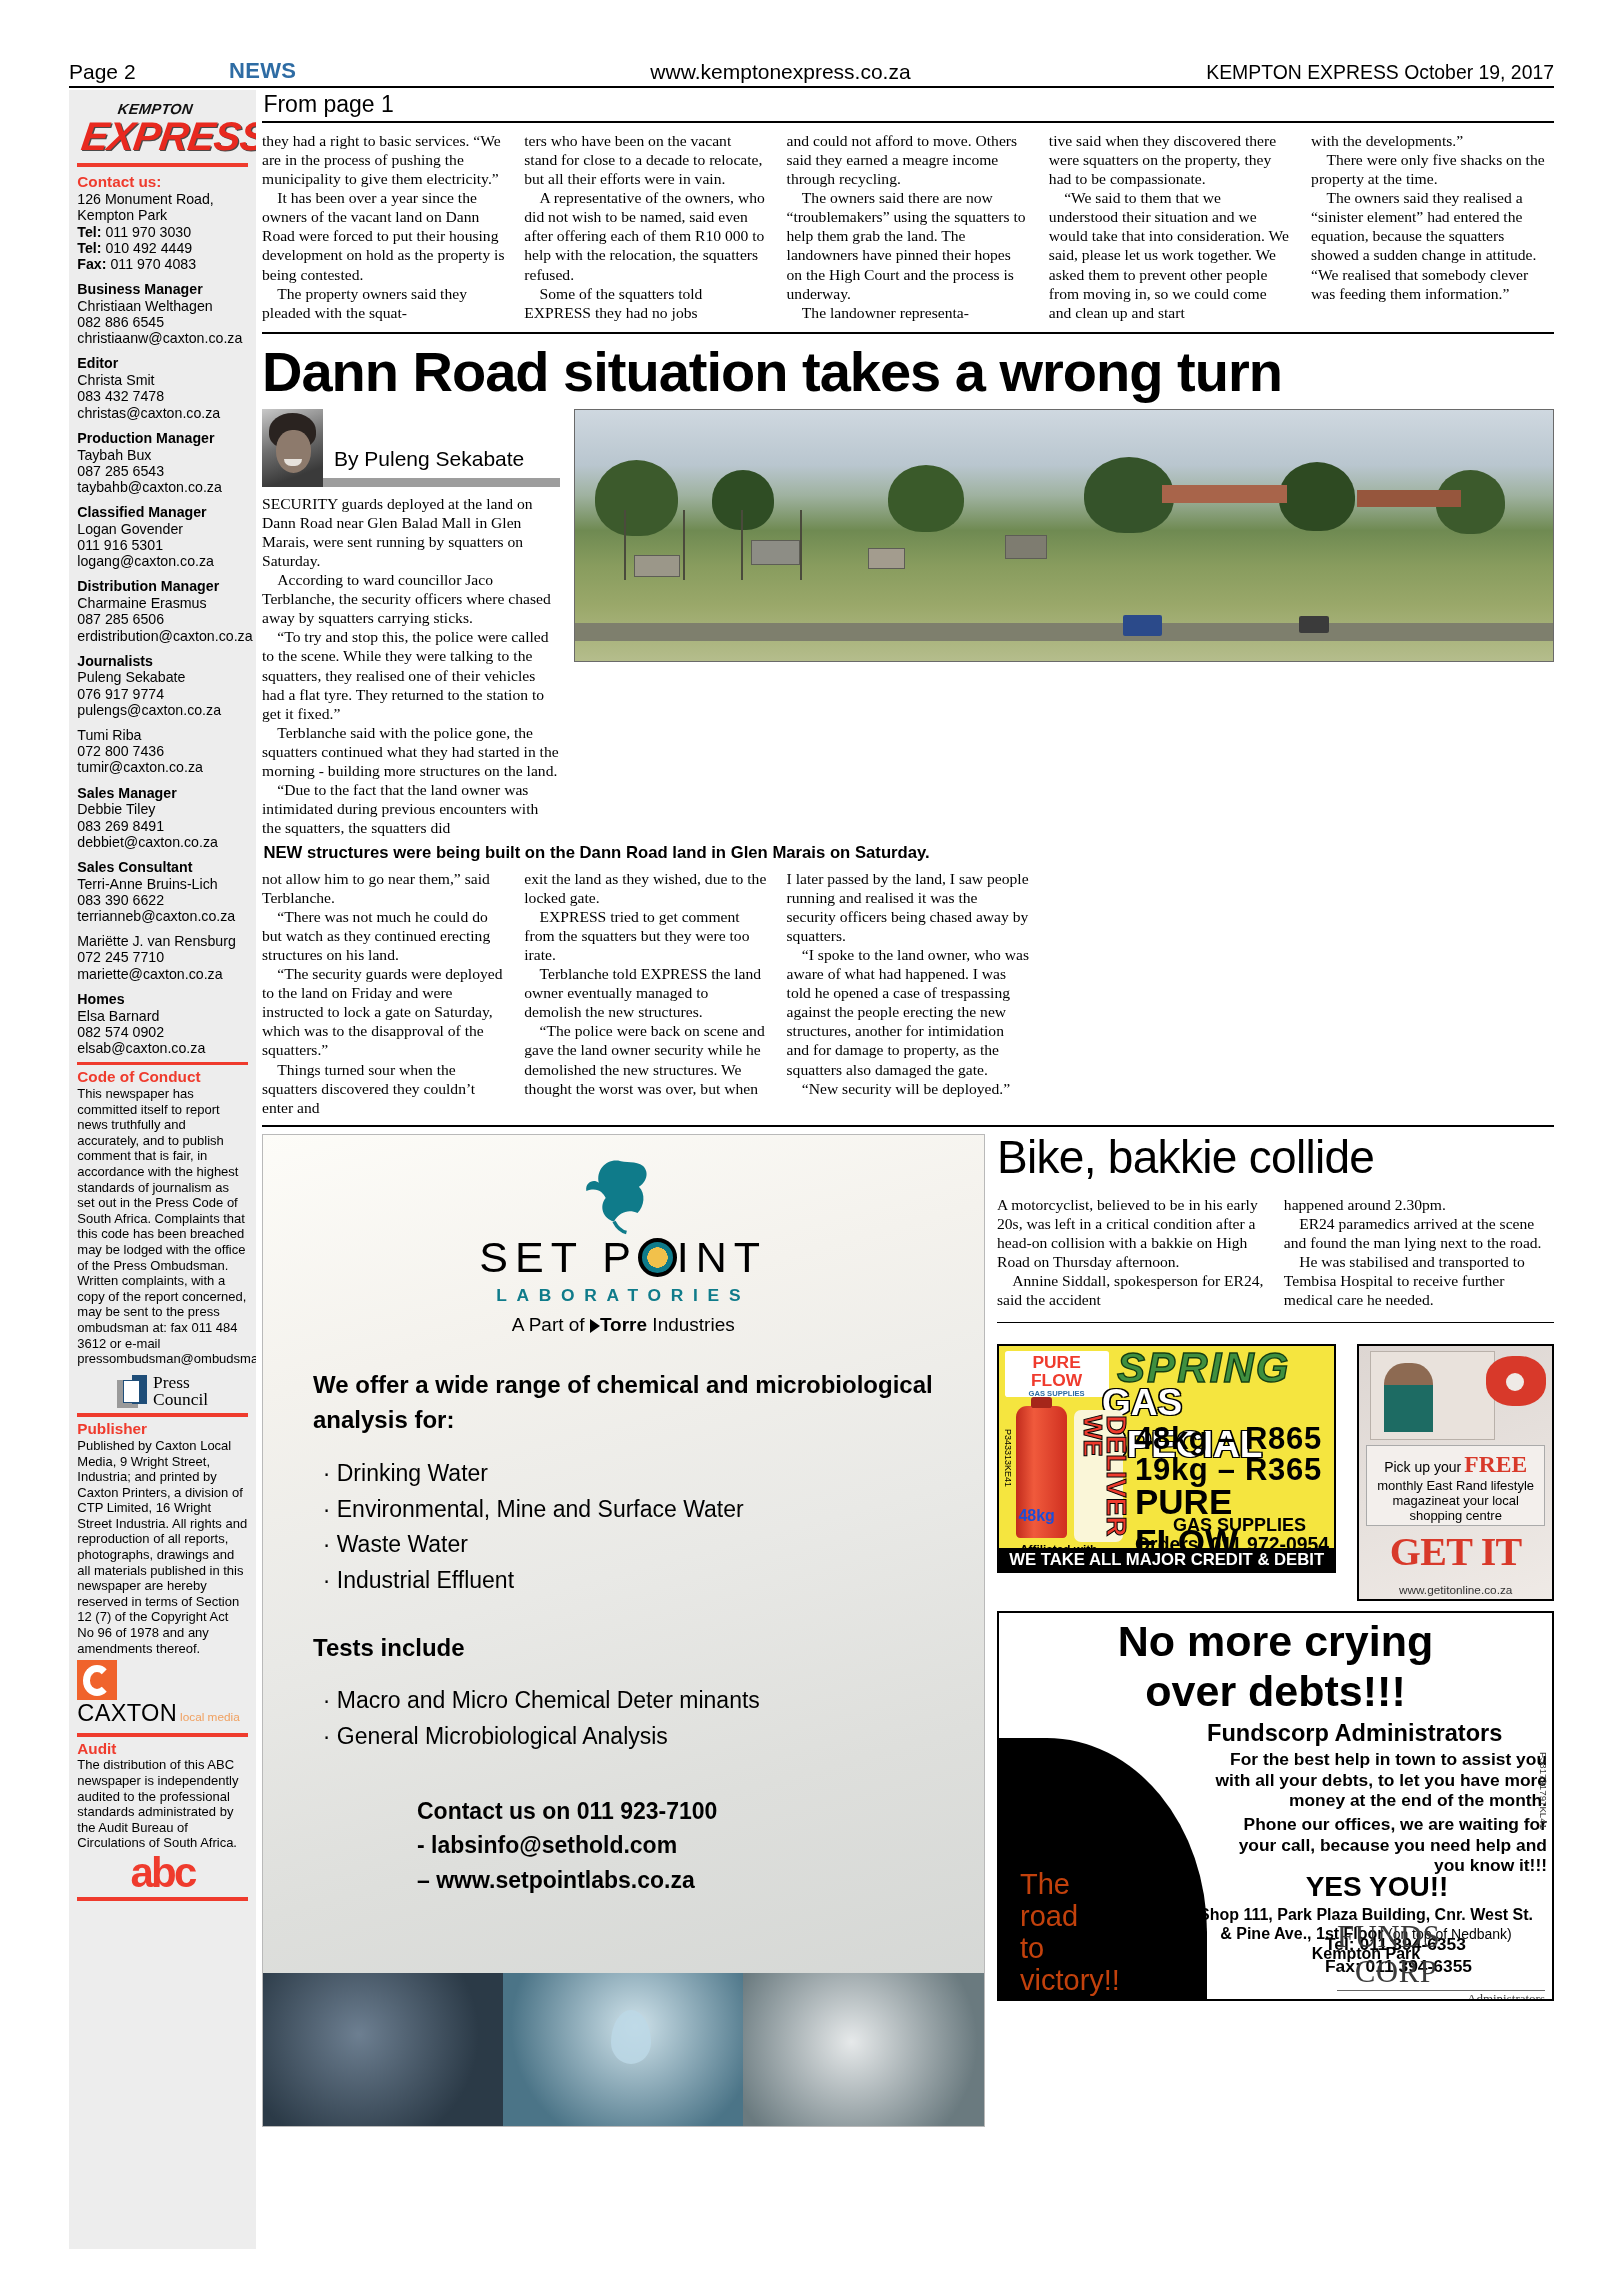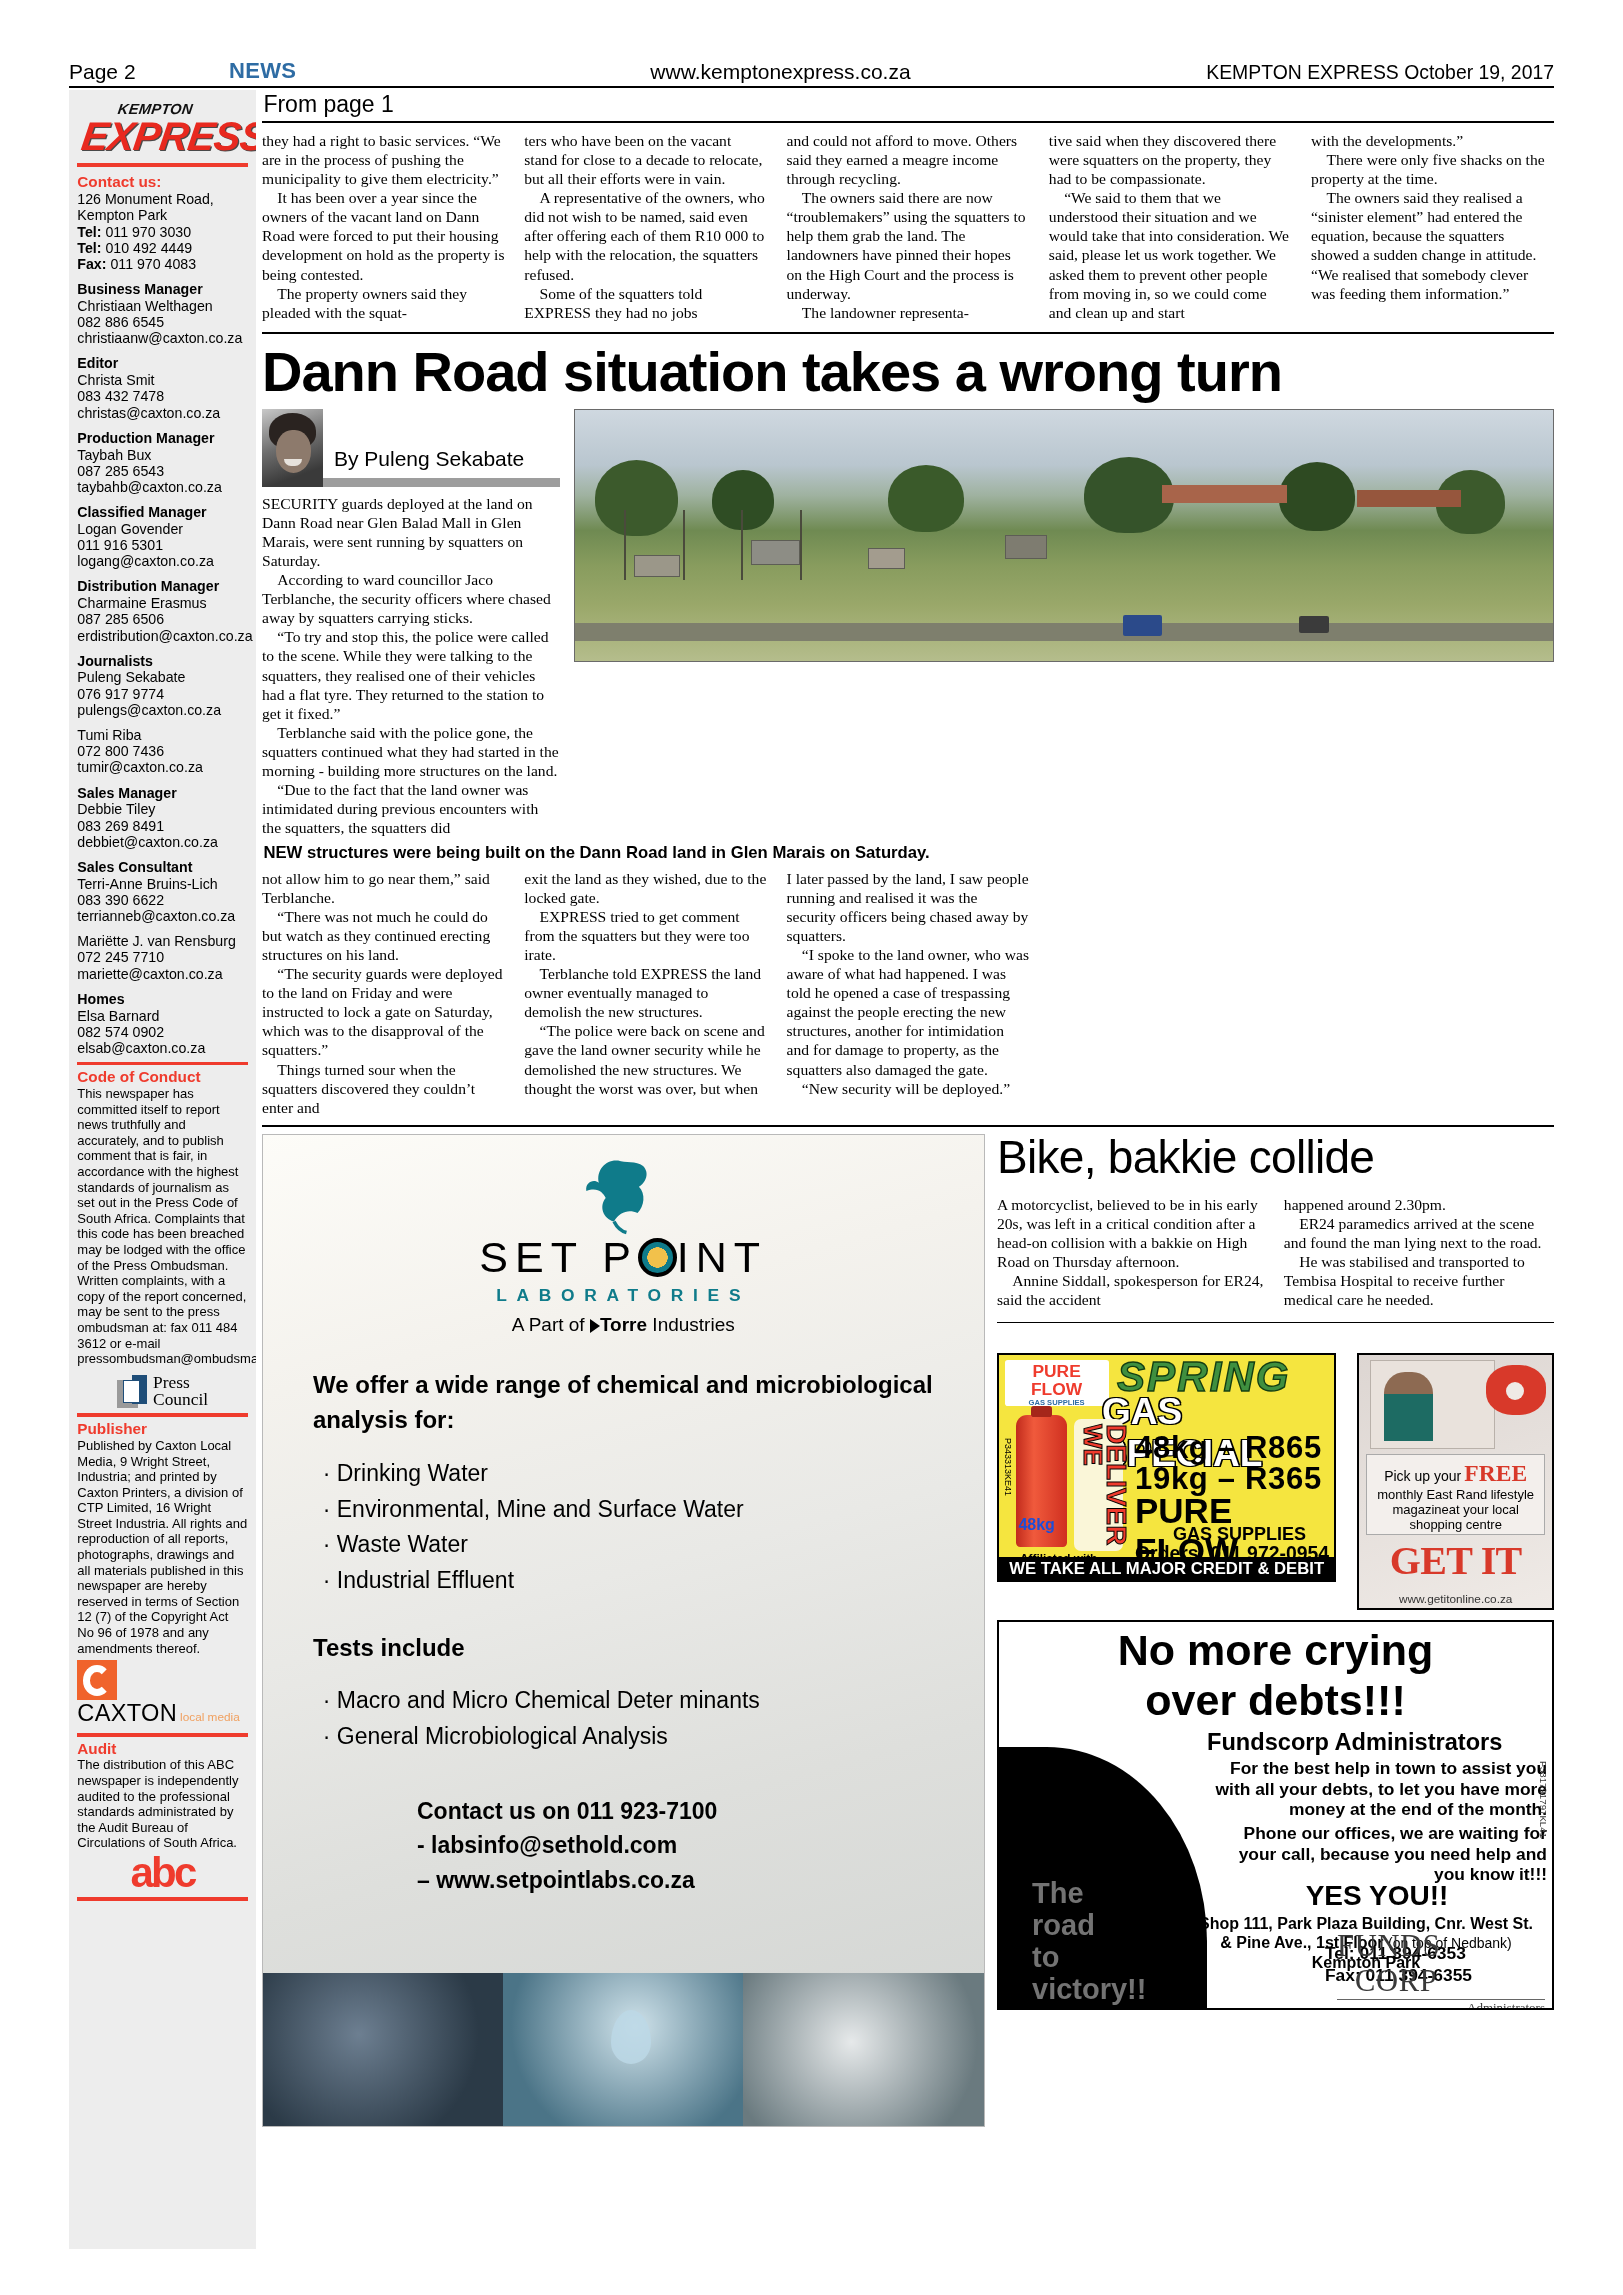--- a/index.html
+++ b/index.html
@@ -148,21 +148,21 @@
   .ph3 { background:radial-gradient(circle at 45% 45%, #e6e9ea, #6a7a7f 80%); }
   .drop { position:absolute; left:45%; top:24%; width:40px; height:54px; background:#bcd8e6;
           border-radius:50% 50% 50% 50% / 60% 60% 40% 40%; opacity:.85;}
 
   .rightcol { width:557px; margin-left:12.5px; }
   .hl-bike { font-size:46px; font-weight:normal; letter-spacing:-0.7px; margin:-4.2px 0 11px 0;
              font-family:"Liberation Sans",sans-serif; }
   .bike-cols { display:grid; grid-template-columns:1fr 1fr; gap:0 16.7px; }
 
   
-  .adrow { display:flex; gap:21px; margin-top:30px; }
+  .adrow { display:flex; gap:21px; margin-top:21px; }
   .gasad { width:347px; height:229px; background:#f5e53f; border:2.8px solid #000; position:relative; overflow:hidden;}
   .gas-pf { position:absolute; left:5.6px; top:4.2px; width:104px; height:46px; background:#fff; border-radius:2.8px;
             text-align:center; font-weight:bold; color:#ef3b2d; font-size:17.4px; line-height:1.0; padding-top:3.5px;}
   .gas-pf .s { font-size:7.6px; color:#2e6ca4; display:block; margin-top:1.4px;}
   .gas-spring { position:absolute; left:118px; top:-2.8px; font-size:42px; font-weight:bold; font-style:italic;
                 color:#3f8f3f; -webkit-text-stroke:1.4px #123d12; letter-spacing:2.1px;
                 font-family:"Liberation Sans",sans-serif;}
   .gas-special { position:absolute; left:103px; top:36px; font-size:37px; font-weight:bold; color:#fff;
                  text-shadow: 1.4px 1.4px 0 #000, -1.4px -1.4px 0 #000, 1.4px -1.4px 0 #000, -1.4px 1.4px 0 #000;}
   .gas-price { position:absolute; left:136px; font-size:31px; font-weight:bold; letter-spacing:0.7px;}
@@ -214,21 +214,21 @@
   .fa-p { position:absolute; left:208px; width:340px; font-size:17.4px; line-height:1.18; text-align:right; font-weight:bold;}
   .fa-p1 { top:136px; }
   .fa-p2 { top:201px; }
   .fa-yes { position:absolute; left:208px; width:340px; top:258px; text-align:center; font-size:28px; font-weight:bold;}
   .fa-addr { position:absolute; left:185px; width:364px; top:292px; text-align:center; font-size:16px;
              font-weight:bold; line-height:1.2;}
   .fa-addr .sm { font-weight:normal; font-size:14px;}
   .fa-tel { position:absolute; left:326px; top:321px; font-size:17.4px; font-weight:bold; line-height:1.25;}
   .fa-road { position:absolute; left:-21px; top:125px; width:229px; height:278px; background:#000;
              border-radius:0 70% 0 0; }
-  .fa-word-road { position:absolute; left:33px; font-size:29px; font-weight:bold; color:#737373;}
+  .fa-word-road { position:absolute; left:21px; font-size:29px; font-weight:normal; color:#c2410c;}
   .fa-logo { position:absolute; right:7px; bottom:2.8px; width:208px; height:76px;
              font-family:"Liberation Serif",serif; color:#3a3a3a;}
   .fa-logo .f1 { font-size:30.5px; letter-spacing:0.7px; }
   .fa-logo .f2 { font-size:30.5px; letter-spacing:0.7px; margin-left:18px; }
   .fa-logo .f3 { font-size:13px; text-align:right; border-top:1.4px solid #666; }
   .fa-code { position:absolute; right:2.8px; top:139px; writing-mode:vertical-rl; font-size:9.7px; color:#333;}
 </style>
 </head>
 <body>
 

